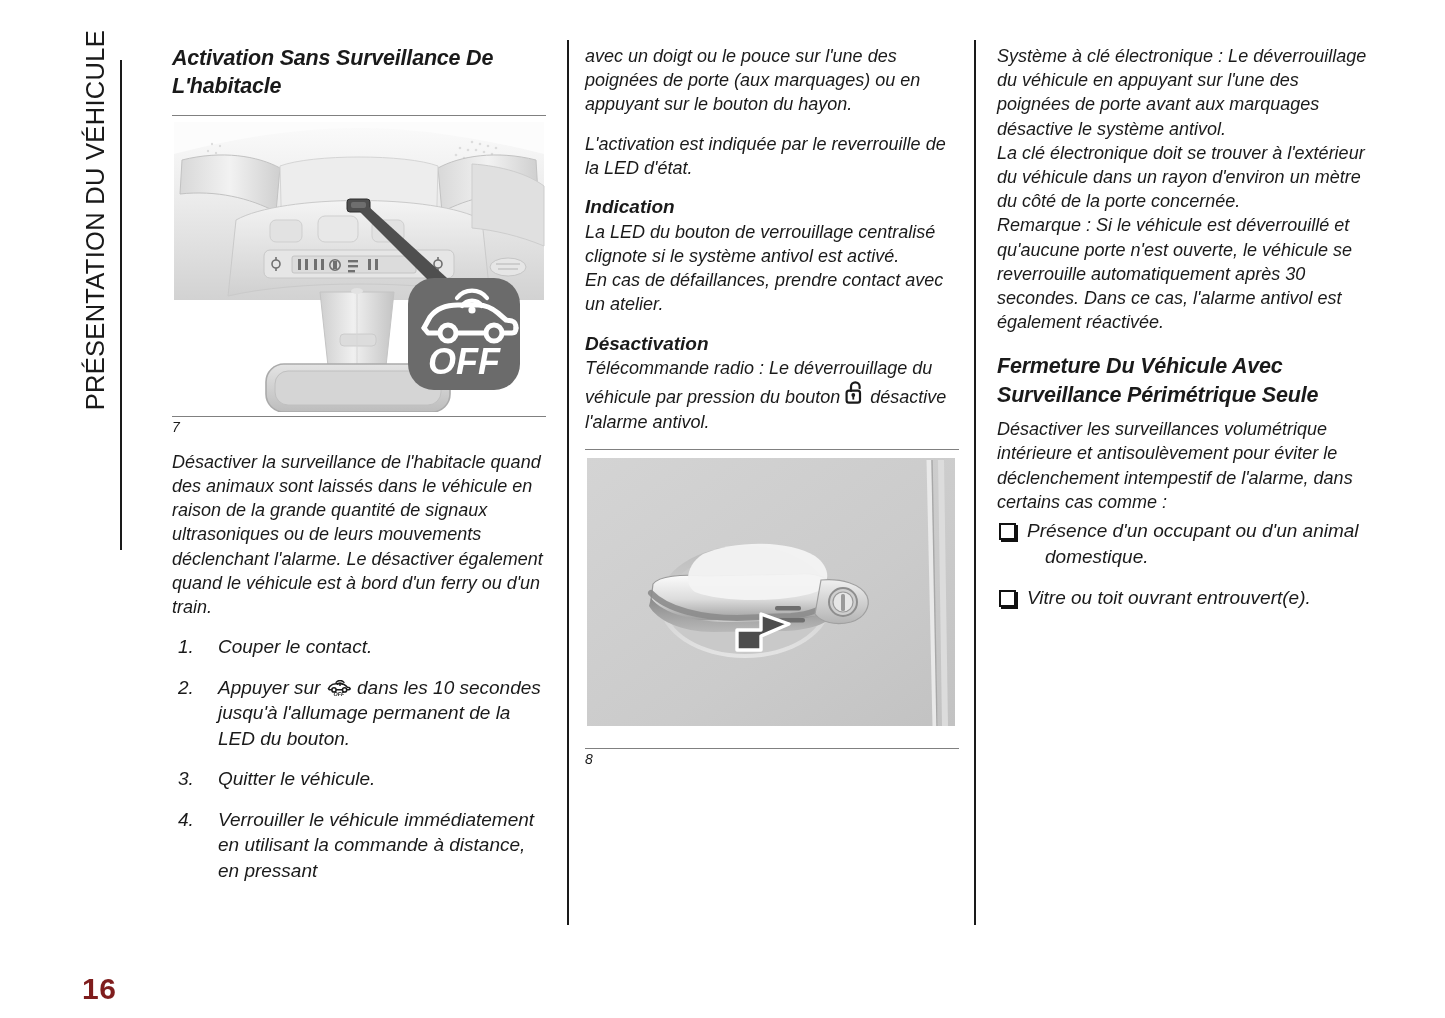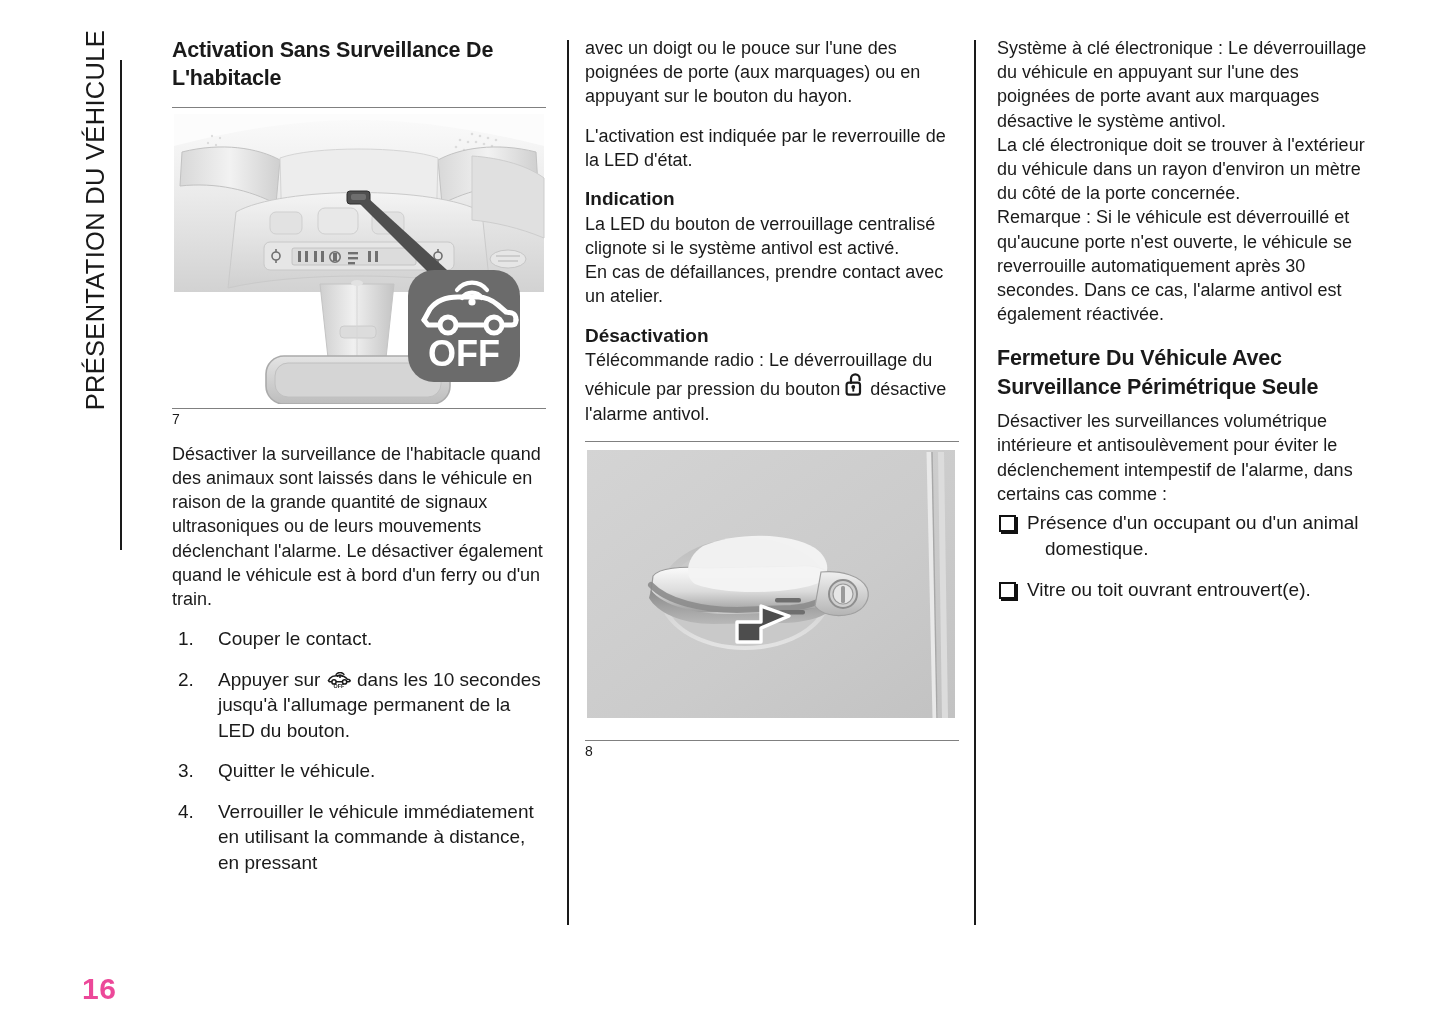--- a/index.html
+++ b/index.html
@@ -50,22 +50,23 @@
     left: 50px;
     top: 30px;
     width: 2px;
     height: 490px;
     background: #1a1a1a;
   }
 
   
   .col {
     position: absolute;
-    top: 36px;
+    top: 44px;
     width: 374px;
+    font-style: italic;
   }
   #col-left  { left: 172px; }
   #col-mid   { left: 585px; }
   #col-right { left: 997px; }
 
   .col-divider {
     position: absolute;
     top: 40px;
     width: 2px;
     height: 885px;
@@ -165,21 +166,21 @@
     line-height: 0;
   }
 
   
   #page-number {
     position: absolute;
     left: 82px;
     top: 972px;
     font-size: 30px;
     font-weight: bold;
-    color: #ec4899;
+    color: #7f1d1d;
     letter-spacing: 0.5px;
   }
 </style>
 </head>
 <body>
 
 <div id="side-tab">
   <div class="rot">
     <span class="sidetext">PRÉSENTATION DU VÉHICULE</span>
   </div>

